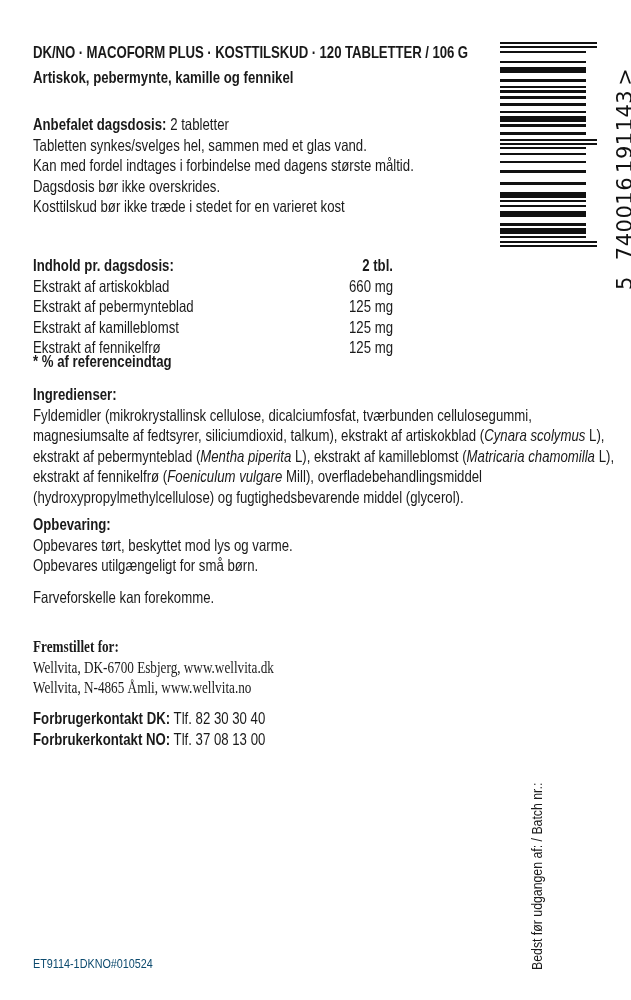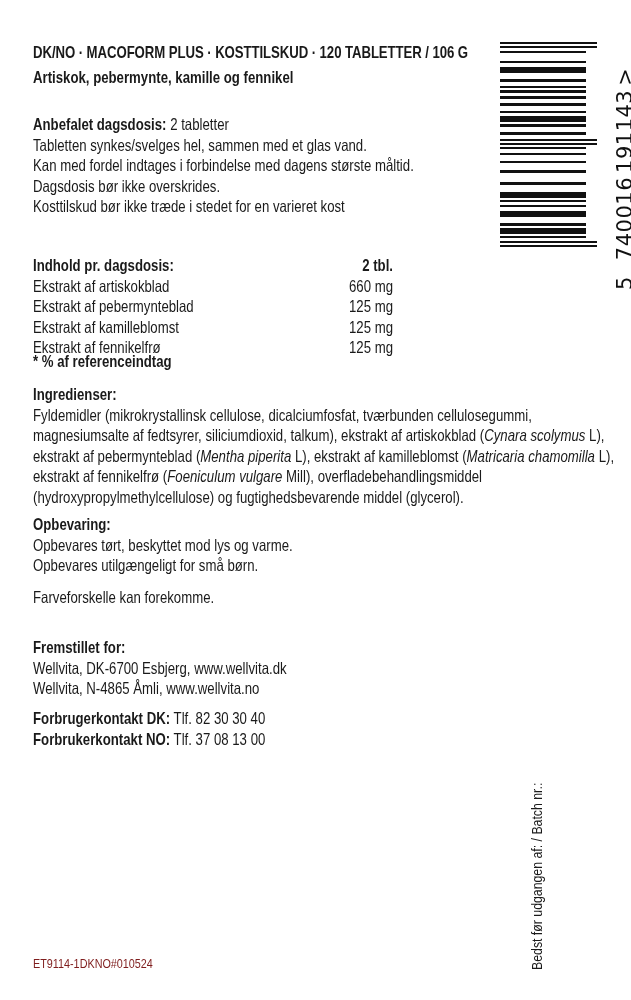--- a/index.html
+++ b/index.html
@@ -39,26 +39,26 @@
   #content-table { top: 243px; width: 360px; margin-top: 12px; }
   #content-table .row { position: relative; height: 20.5px; }
   #content-table .row .amount {
     position: absolute; right: 0; top: 0;
   }
   #footnote { top: 351px; font-weight: bold; }
   #ingredients { top: 384px; }
   #ingredients .para { width: 730px; white-space: normal; }
   #storage { top: 514px; }
   #color-note { top: 587px; }
-  #manufacturer { top: 637px; }
+  #manufacturer { top: 637px; font-family: Liberation Serif, serif; }
   #contact { top: 708px; }
 
   #code {
     position: absolute; left: 33px; top: 956px;
-    font-size: 13.5px; color: #7f1d1d;
+    font-size: 13.5px; color: #0c4a6e;
   }
 
   
   #batch {
     position: absolute;
     left: 528px; top: 970px;
     transform-origin: left top;
     transform: rotate(-90deg) scaleX(0.82);
     font-size: 15px; color: #1a1a1a;
     white-space: nowrap;

